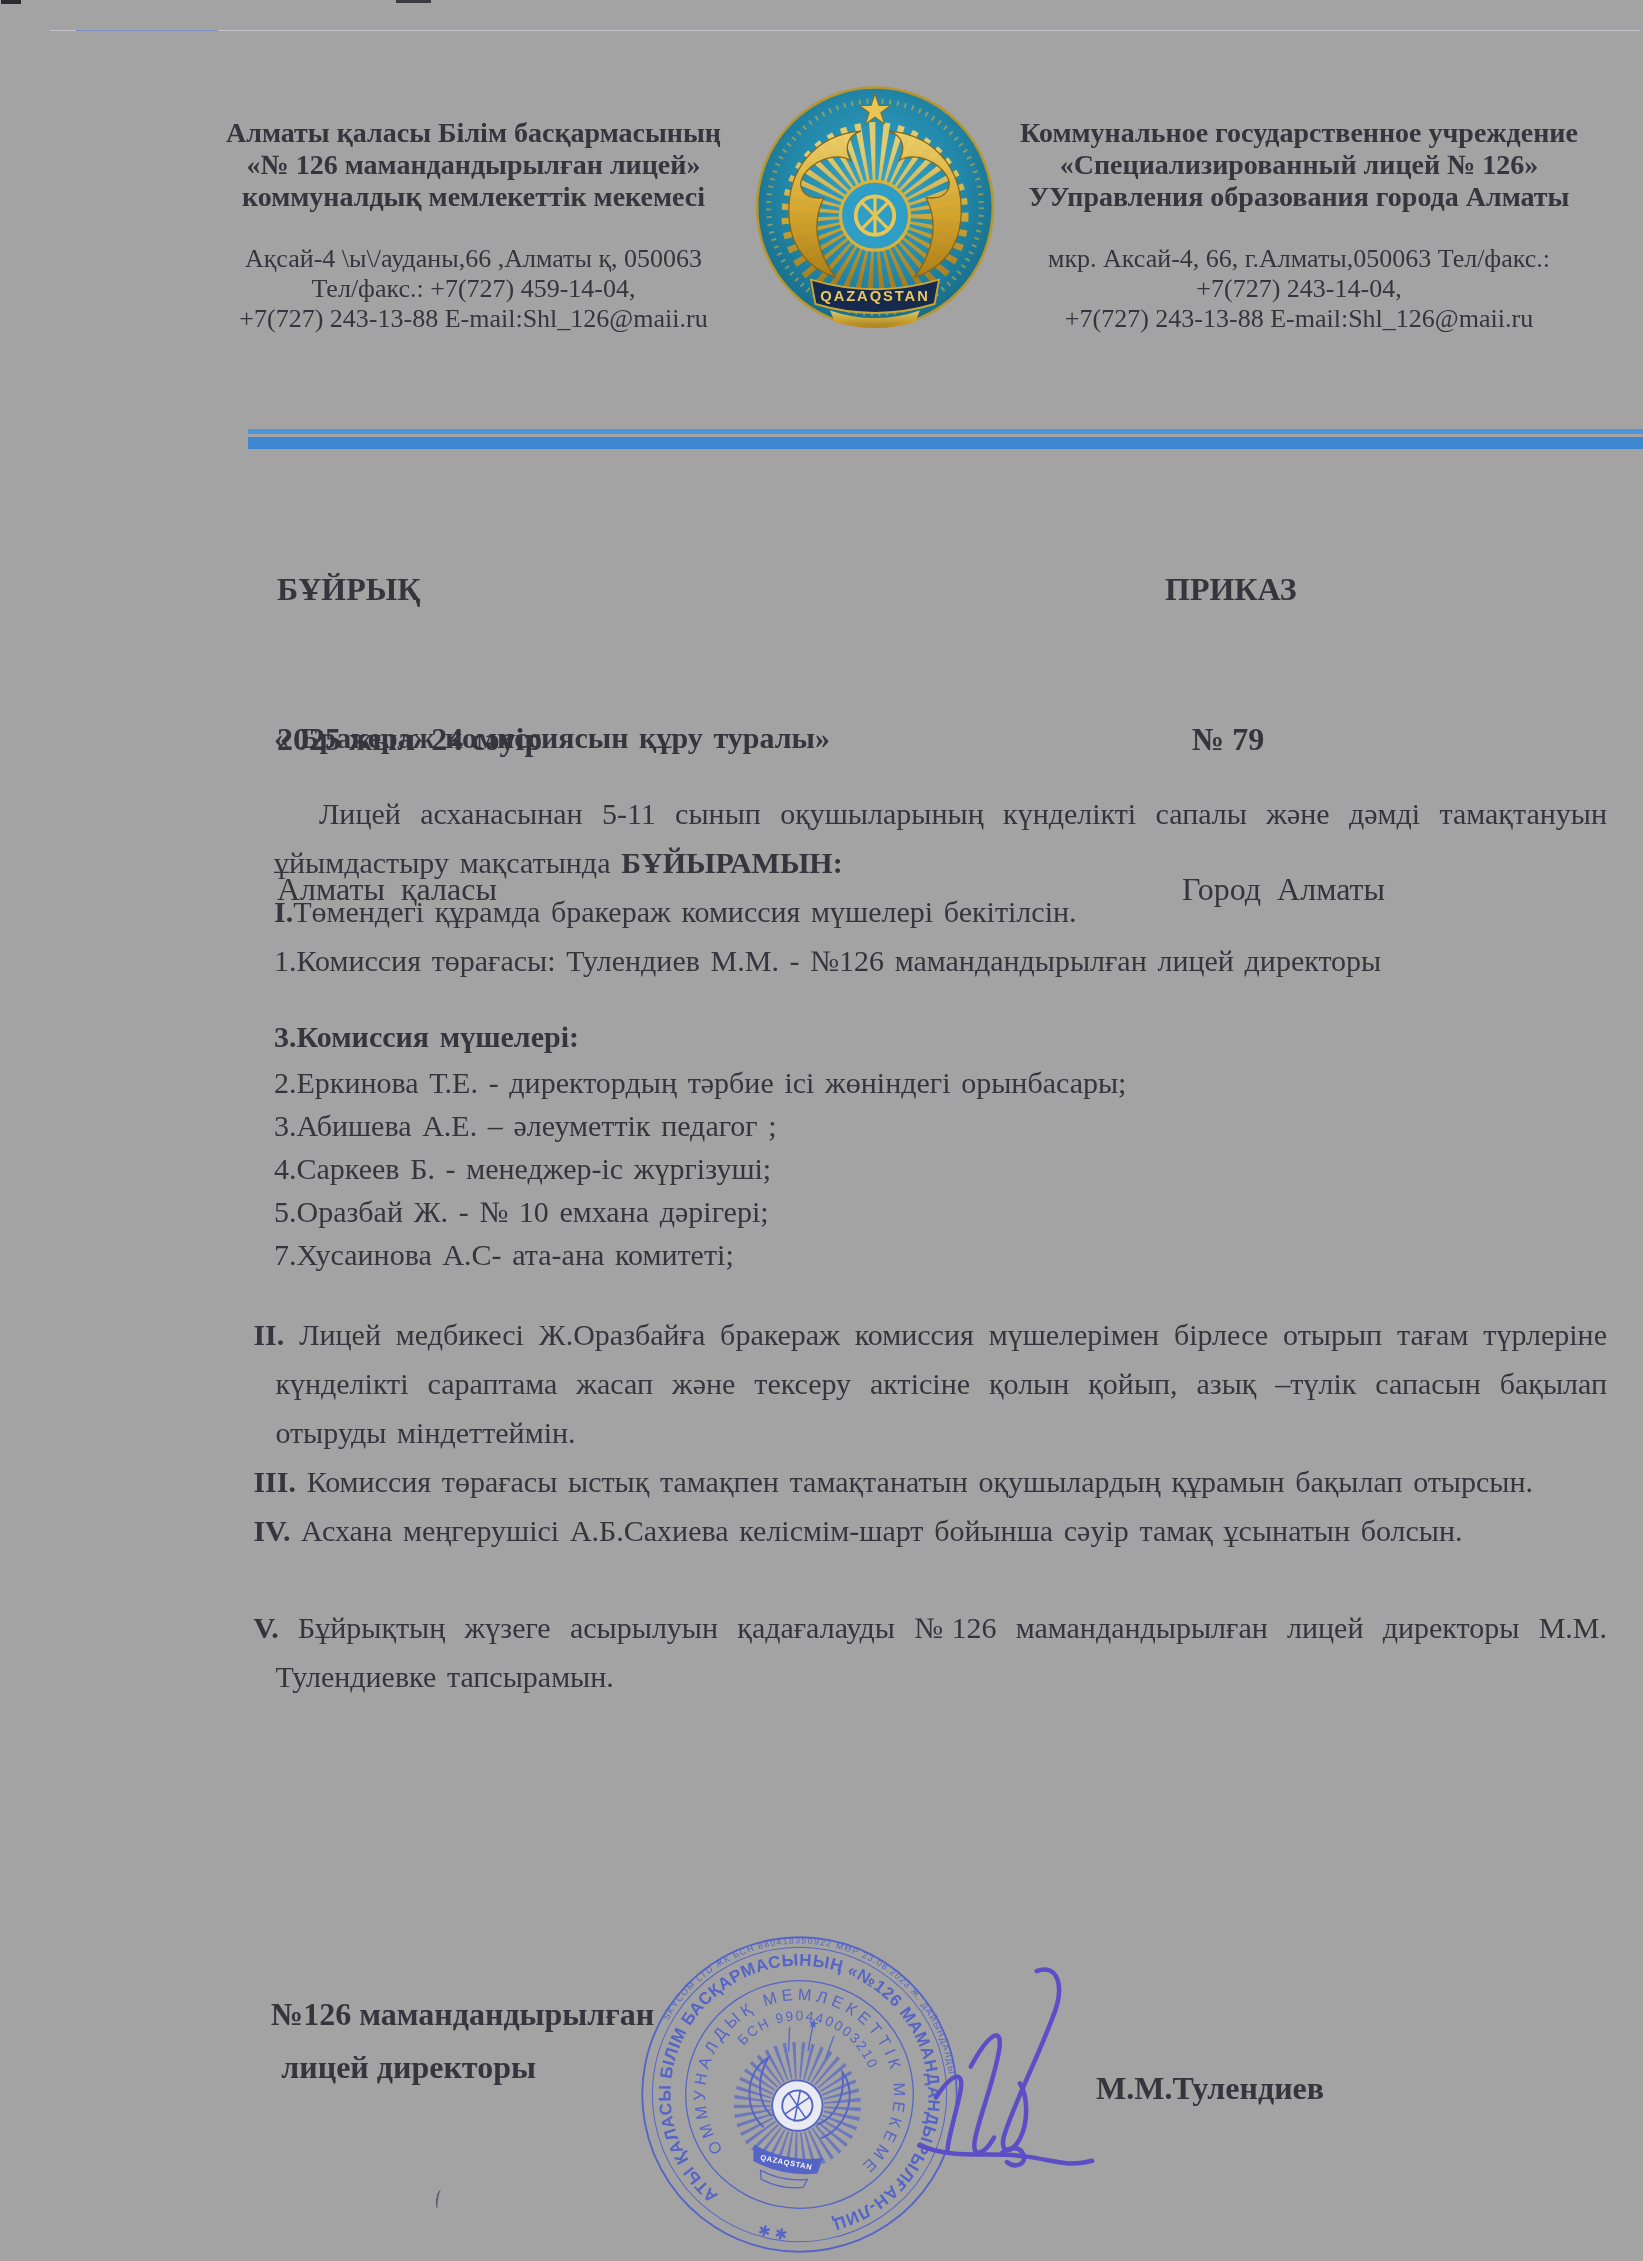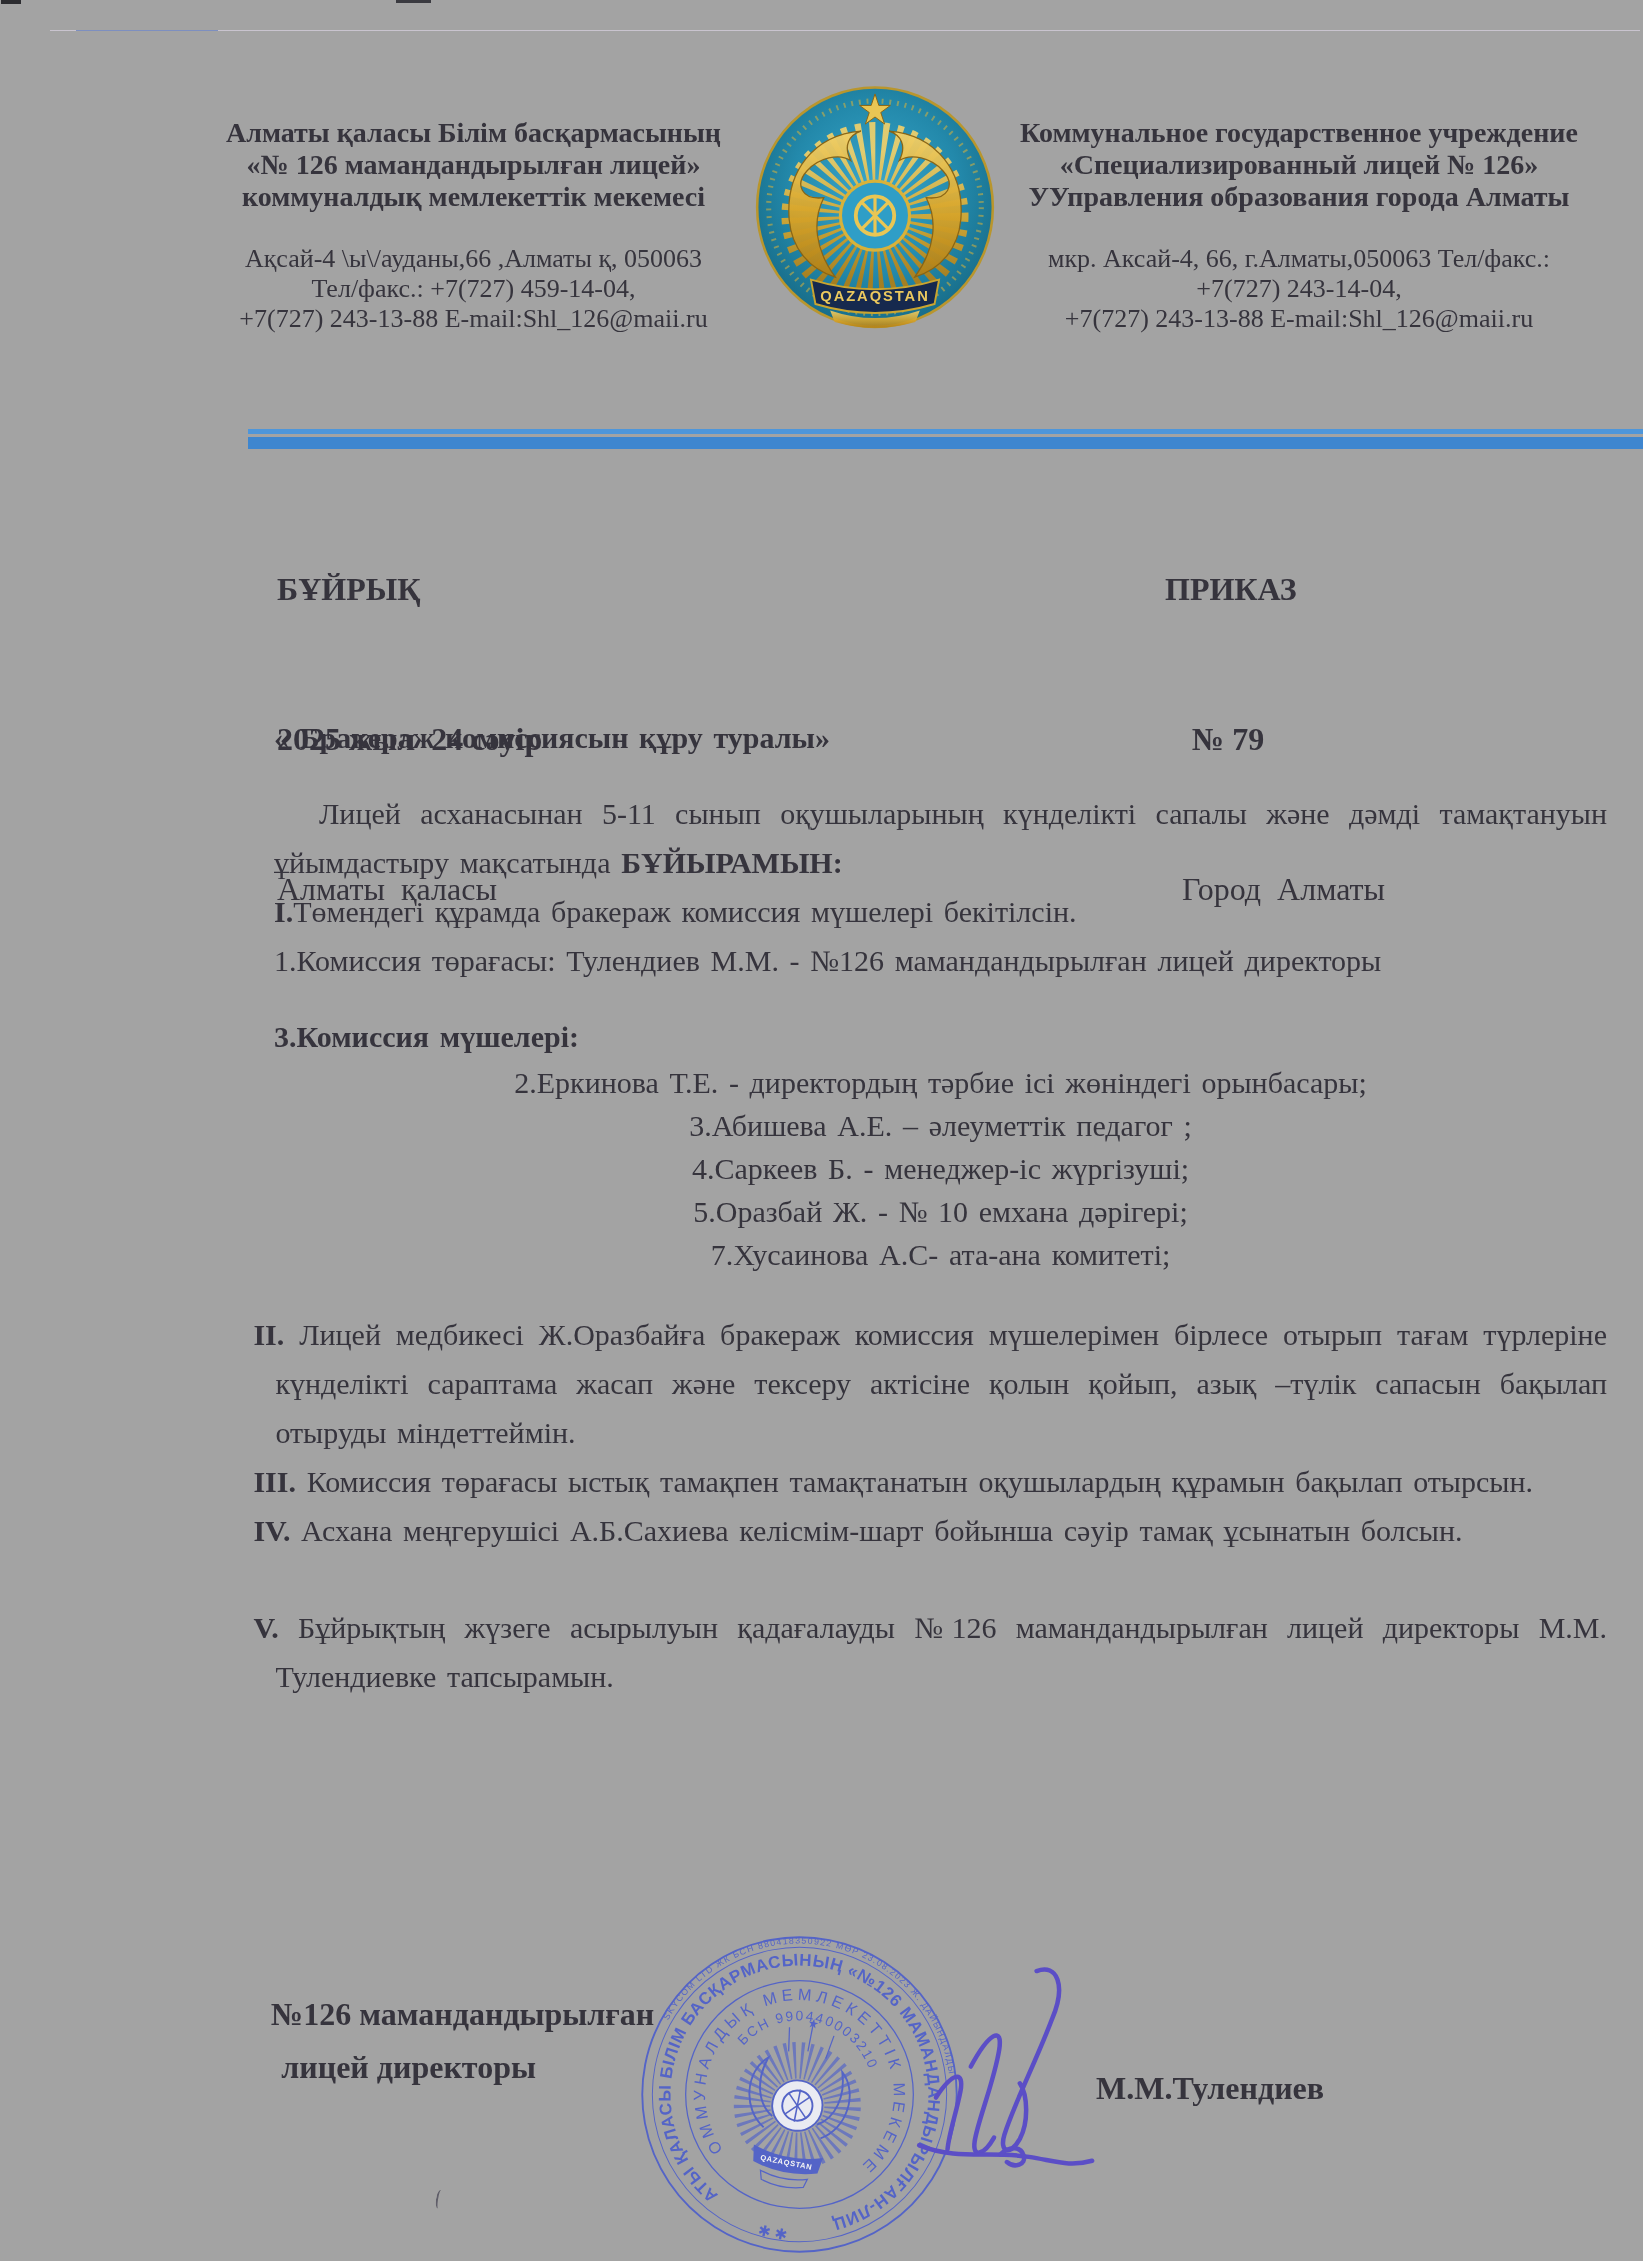--- a/index.html
+++ b/index.html
@@ -30,21 +30,21 @@
   .bold{font-weight:bold;}
   .oh .num{padding-left:27px;}
   .oh .city2{padding-left:17px;}
   
   .doc{position:absolute;left:274px;top:713px;width:1333px;font-size:30px;line-height:49px;
        text-align:justify;word-spacing:3.2px;}
   .doc .title{font-weight:bold;text-align:left;margin:0 0 27px 0;}
   .doc .intro{text-indent:45px;margin:0;}
   .doc p{margin:0;}
   .members-heading{font-weight:bold;margin-top:27px !important;text-align:left;}
-  .member{line-height:43px;text-align:center;}
+  .member{line-height:43px;text-align:left;}
   .section{padding-left:22px;text-indent:-22px;margin-left:-20.6px !important;}
   .sec-gap{margin-top:34px !important;}
   .sec-v{margin-top:48px !important;}
   
   .sign-label{position:absolute;left:271px;top:1988px;font-size:32px;font-weight:bold;line-height:53px;z-index:4;}
   .sign-label .l2{padding-left:10.3px;}
   .sign-name{position:absolute;left:1096px;top:2070px;font-size:32px;font-weight:bold;z-index:5;}
   .stamp{position:absolute;left:636px;top:1931px;width:327px;height:327px;opacity:.88;z-index:2;}
   .autograph{position:absolute;left:874px;top:1962px;width:222px;height:222px;z-index:3;}
 </style>

